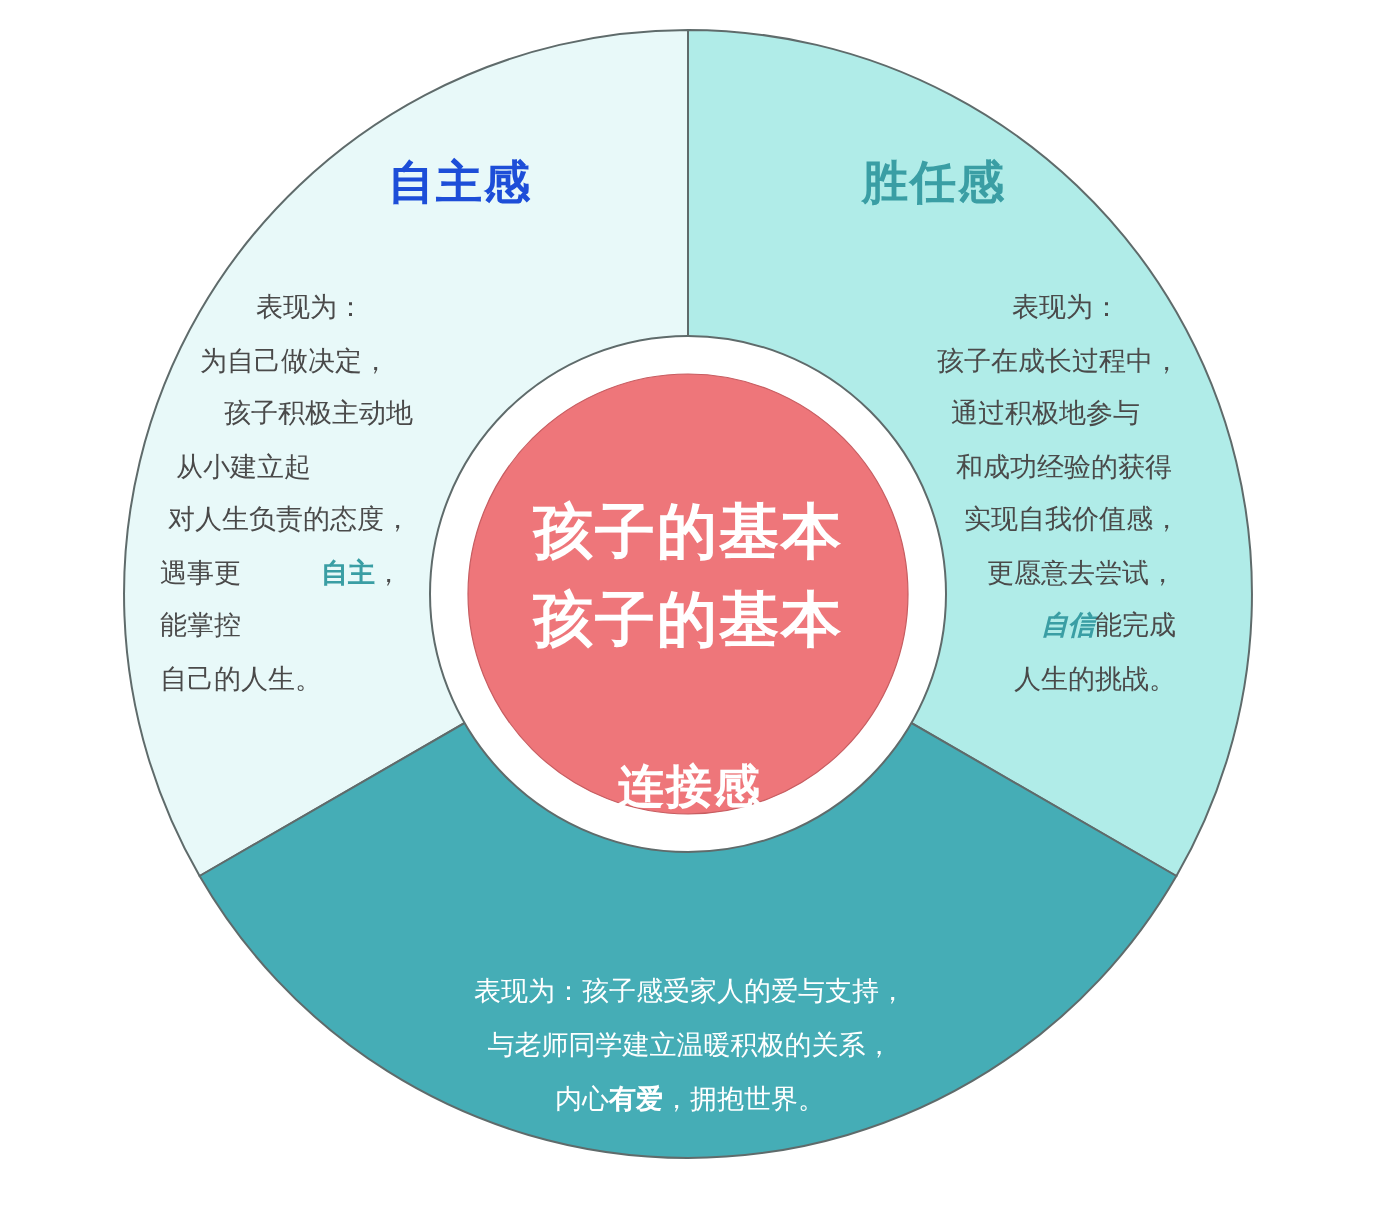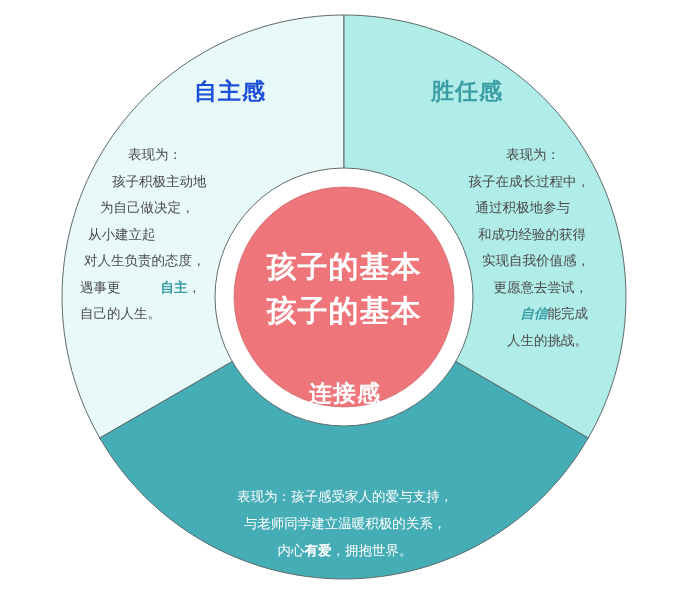--- a/index.html
+++ b/index.html
@@ -33,25 +33,26 @@
   <div>孩子的基本</div>
   <div>孩子的基本</div>
 </div>
 
 <div id="autonomy-title" class="seg-title">自主感</div>
 <div id="competence-title" class="seg-title">胜任感</div>
 <div id="relatedness-title" class="seg-title">连接感</div>
 
 <div id="autonomy-body" class="seg-body">
     <span class="line" style="padding-left: 48px;"><span>表现为：</span><span></span></span>
+    <span class="line" style="padding-left: 20px;"><span>为自己做决定，</span><span></span></span>
     <span class="line" style="padding-left: 32px;"><span>孩子积极主动地</span><span></span></span>
-    <span class="line" style="padding-left: 20px;"><span>为自己做决定，</span><span></span></span>
     <span class="line" style="padding-left: 8px;"><span>从小建立起</span><span></span></span>
     <span class="line" style="padding-left: 4px;"><span>对人生负责的态度，</span><span></span></span>
     <span class="line"><span>遇事更</span><span class="hl" style="color: rgb(58, 158, 164); margin-left: 40px;">自主</span><span>，</span></span>
+    <span class="line"><span>能掌控</span><span></span></span>
     <span class="line"><span>自己的人生。</span><span></span></span>
   </div>
 <div id="competence-body" class="seg-body">
     <span class="line" style="padding-right: 30px;"><span>表现为：</span><span></span></span>
     <span class="line"><span>孩子在成长过程中，</span><span></span></span>
     <span class="line" style="padding-right: 20px;"><span>通过积极地参与</span><span></span></span>
     <span class="line" style="padding-right: 4px;"><span>和成功经验的获得</span><span></span></span>
     <span class="line"><span>实现自我价值感，</span><span></span></span>
     <span class="line" style="padding-right: 2px;"><span>更愿意去尝试，</span><span></span></span>
     <span class="line" style="padding-right: 2px;"><span></span><span class="hl" style="color: rgb(58, 158, 164); font-style: italic;">自信</span><span>能完成</span></span>

